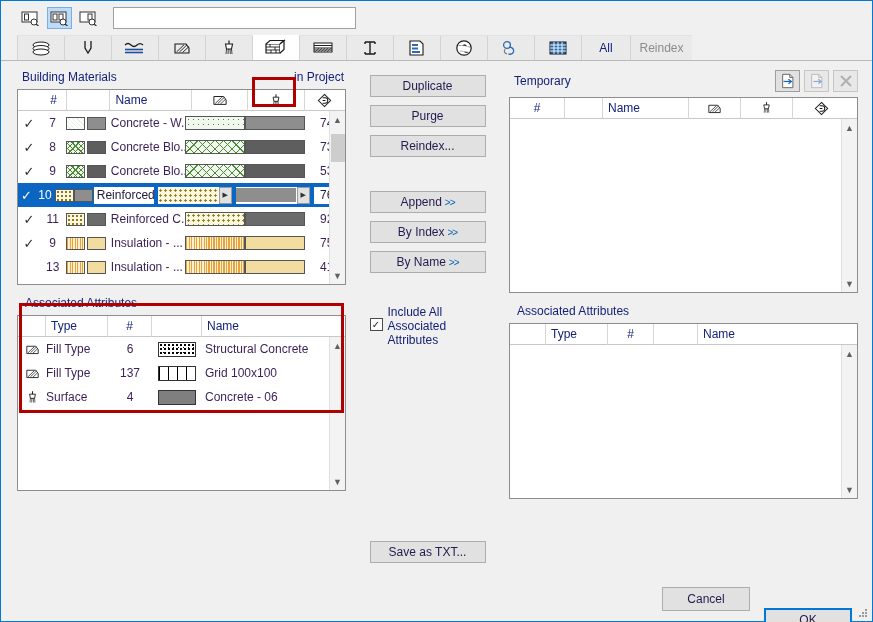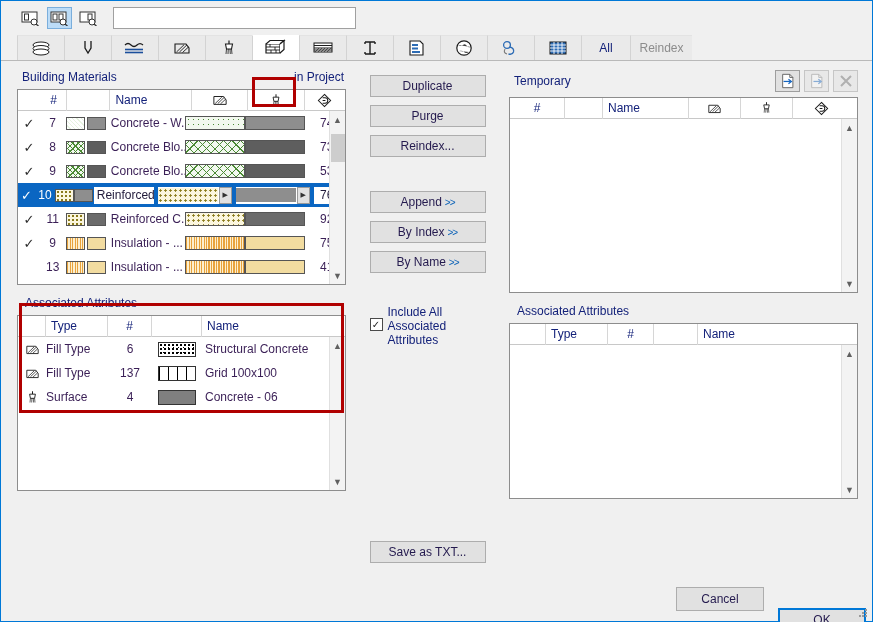--- a/index.html
+++ b/index.html
@@ -164,21 +164,21 @@
     flex:none; margin-top:13px;
   }
   .cb-label { margin-left:5px; color:#14227a; font-size:12px; line-height:14px; }
 
   
   .redbox { position:absolute; border:3px solid #b00000; pointer-events:none; z-index:5; }
 
   
   .bottombar {
     height:44px; min-height:44px; display:flex; align-items:center;
-    justify-content:flex-end; padding-right:6px; background:#f0f0f0;
+    justify-content:flex-end; padding-right:20px; background:#f0f0f0;
   }
   .btn-bottom {
     width:88px; height:24px; margin-left:14px;
     background:#e1e1e1; border:1px solid #adadad;
     font-size:12px; color:#241a4e;
     display:flex; align-items:center; justify-content:center;
   }
   .btn-bottom.primary { border:2px solid #0078d7;margin-top:42px; }
   .grip { position:absolute; right:4px; bottom:3px; width:10px; height:10px; }
 

